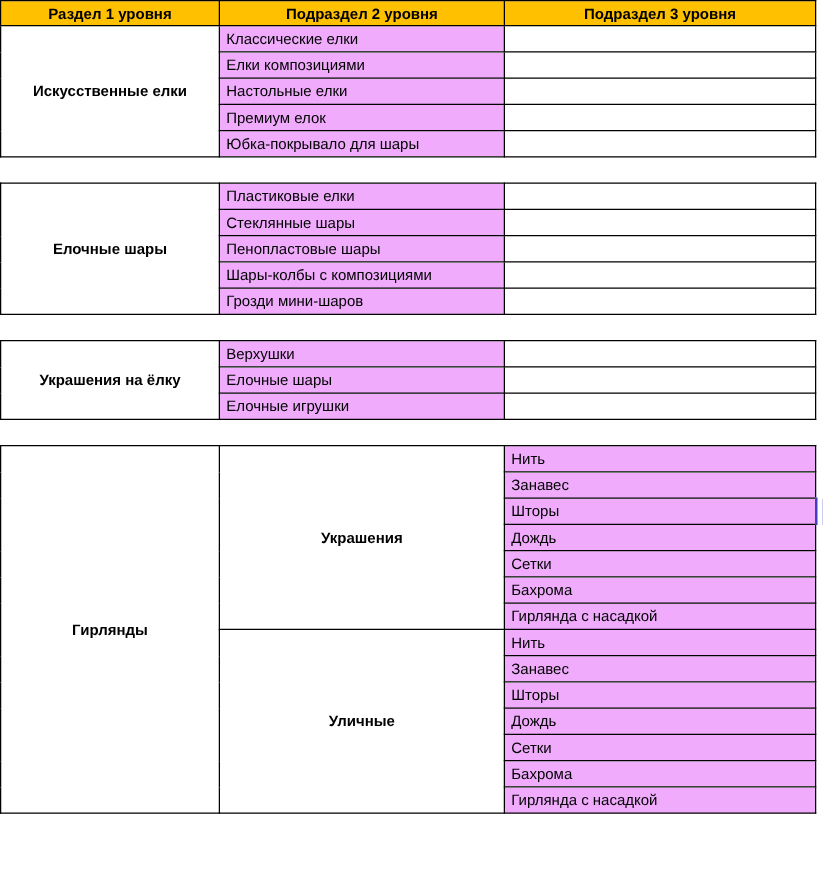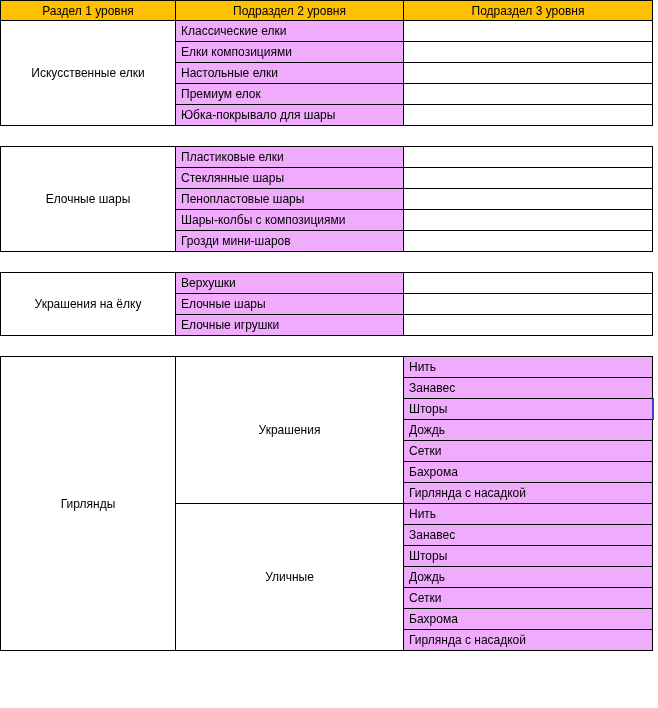--- a/index.html
+++ b/index.html
@@ -32,41 +32,41 @@
   td, th {
     padding: 0;
     margin: 0;
     vertical-align: middle;
     font-size: 12px;
   }
 
   
   .hdr {
     background: #ffc000;
-    font-weight: normal;
+    font-weight: bold;
     text-align: center;
     height: 19px;
     border: 1px solid #000000;
     color: #000000;
     font-size: 12px;
   }
 
   
   .cell {
     border: 1px solid #000000;
     height: 20px;
     padding-left: 5px;
     background: #f0abfc;
     white-space: nowrap;
     overflow: hidden;
   }
   .cell-center {
     border: 1px solid #000000;
     text-align: center;
-    font-weight: normal;
+    font-weight: bold;
     background: #ffffff;
     vertical-align: middle;
   }
   .cell-empty {
     border: 1px solid #000000;
     background: #ffffff;
     height: 20px;
   }
   .blank-row td {
     border: none;

